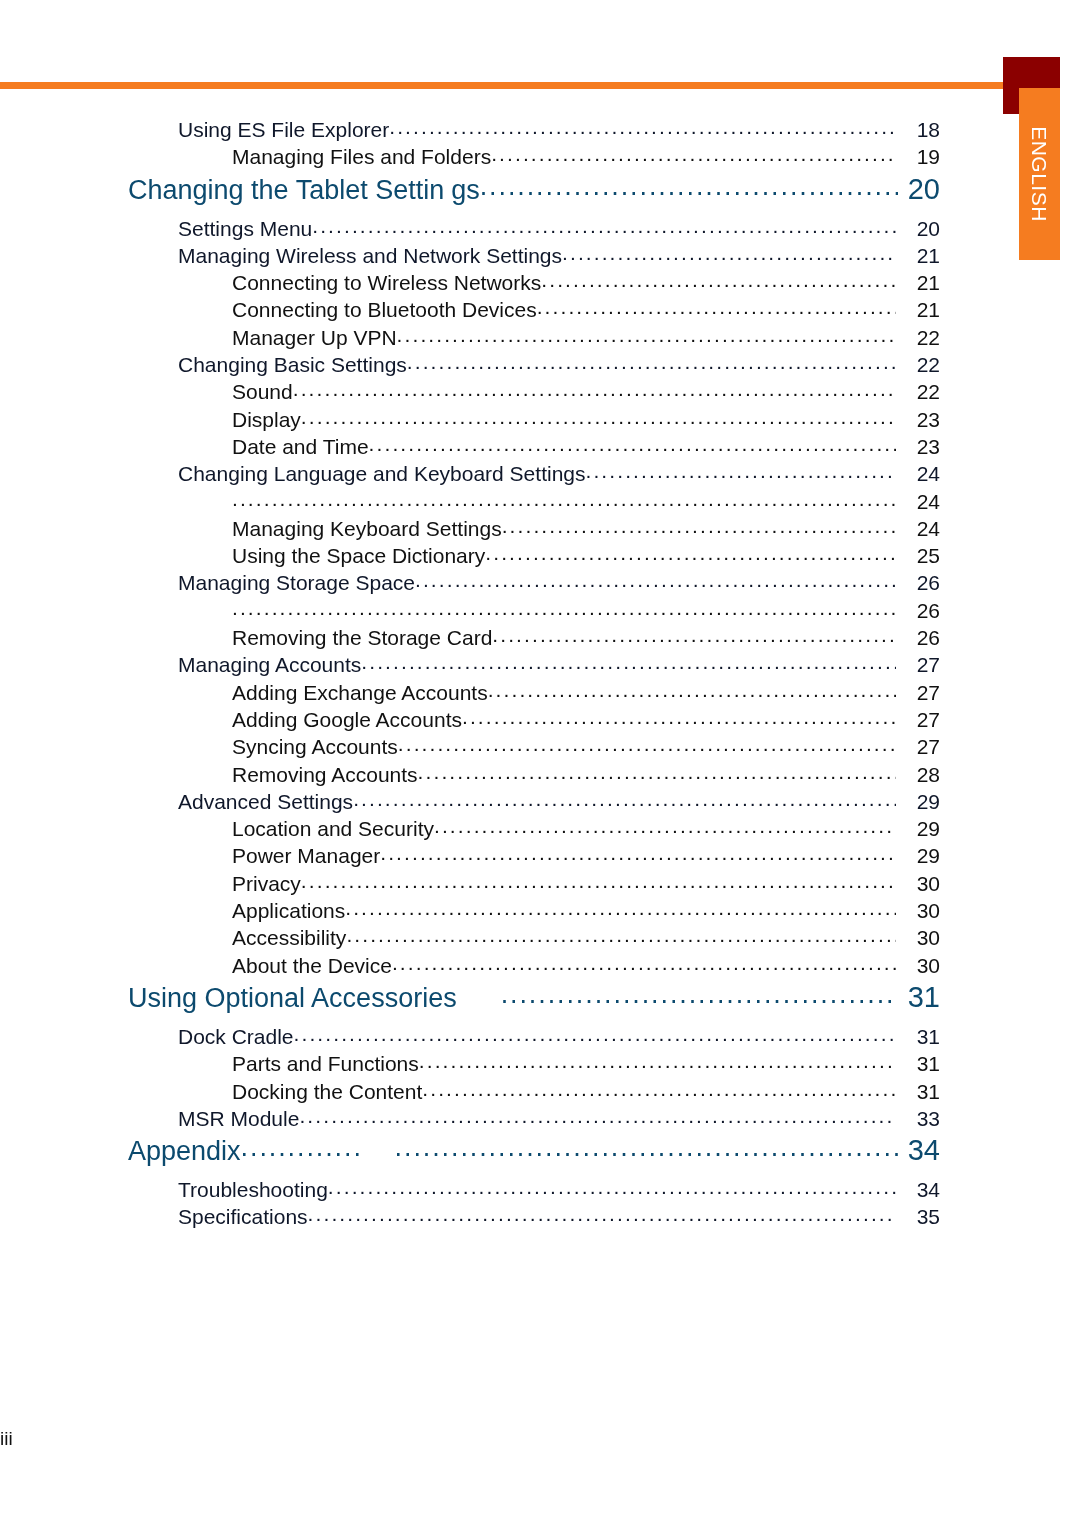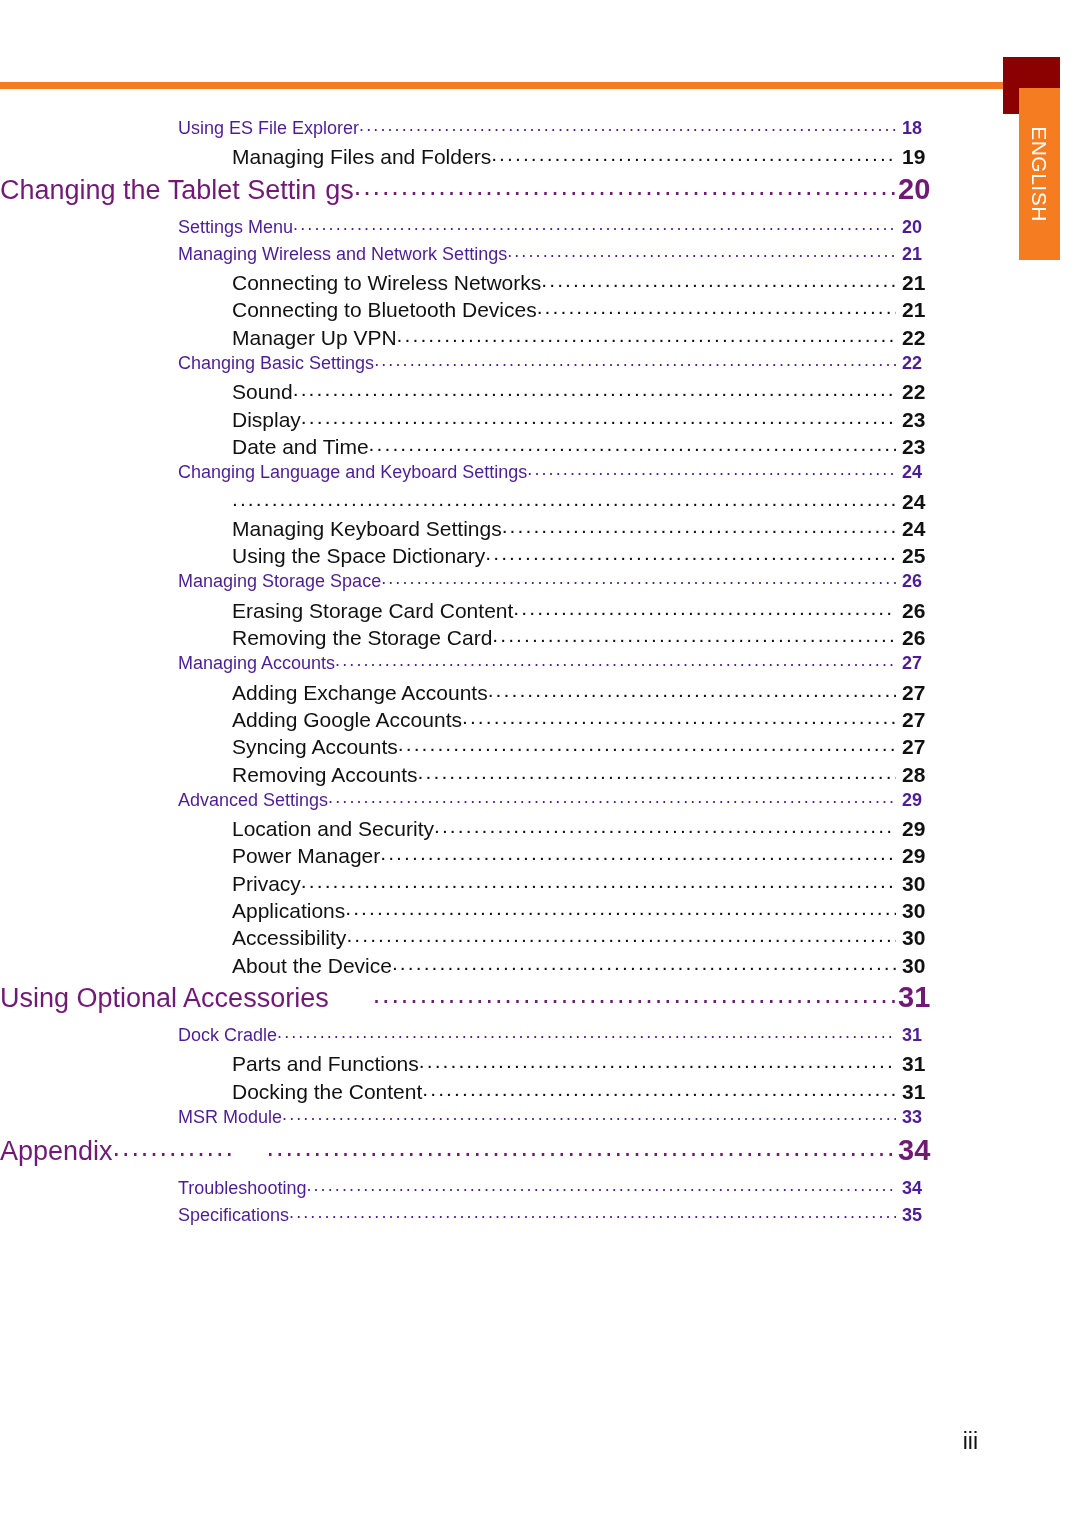--- a/index.html
+++ b/index.html
@@ -86,47 +86,47 @@
     position: relative;
     top: -3px;
   }
   .leader::after {
     content: "........................................................................................................................................................................";
     letter-spacing: 2.1px;
   }
 
   .toc-page {
     flex: 0 0 auto;
-    text-align: left;
+    text-align: right;
     white-space: pre;
-    font-weight: bold;
   }
 
   
   .row-heading {
-    color: #701a75;
+    color: #0c4a6e;
     font-size: 27px;
+    padding-left: 128px;
     height: 44px;
     align-items: baseline;
   }
   .row-heading .leader {
     top: -4px;
   }
   .row-heading .leader::after {
     letter-spacing: 1.9px;
   }
   .row-heading .toc-page {
     min-width: 42px;
     font-size: 29px;
   }
 
   
   .row-l1 {
-    color: #4c1d95;
-    font-size: 18px;
+    color: #0f172a;
+    font-size: 21px;
     padding-left: 178px;
     height: 27.3px;
   }
   .row-l1 .toc-page {
     min-width: 38px;
     padding-left: 6px;
   }
 
   
   .row-l2 {
@@ -162,25 +162,24 @@
     width: 26px;
   }
   .pre-leader-gap {
     flex: 0 0 auto;
     width: 44px;
   }
 
   
   #page-number {
     position: absolute;
-    left: 16px;
+    left: 0;
     top: 1428px;
     width: 962px;
-    text-align: right;
-    font-size: 23px;
+    font-size: 19px;
     color: #111111;
   }
 </style>
 </head>
 <body>
 
 <div id="header-rule"></div>
 <div id="header-square"></div>
 <div id="language-tab">
   <div id="language-tab-label">ENGLISH</div>
@@ -267,21 +266,20 @@
       <span class="toc-title">Using the Space Dictionary</span>
       <span class="leader"></span>
       <span class="toc-page">25</span>
     </div>
     <div class="toc-row row-l1">
       <span class="toc-title">Managing Storage Space</span>
       <span class="leader"></span>
       <span class="toc-page">26</span>
     </div>
     <div class="toc-row row-l2">
-      <span class="toc-title">Erasing Storage Card Content</span>
       <span class="leader"></span>
       <span class="toc-page">26</span>
     </div>
     <div class="toc-row row-l2">
       <span class="toc-title">Removing the Storage Card</span>
       <span class="leader"></span>
       <span class="toc-page">26</span>
     </div>
     <div class="toc-row row-l1">
       <span class="toc-title">Managing Accounts</span>

